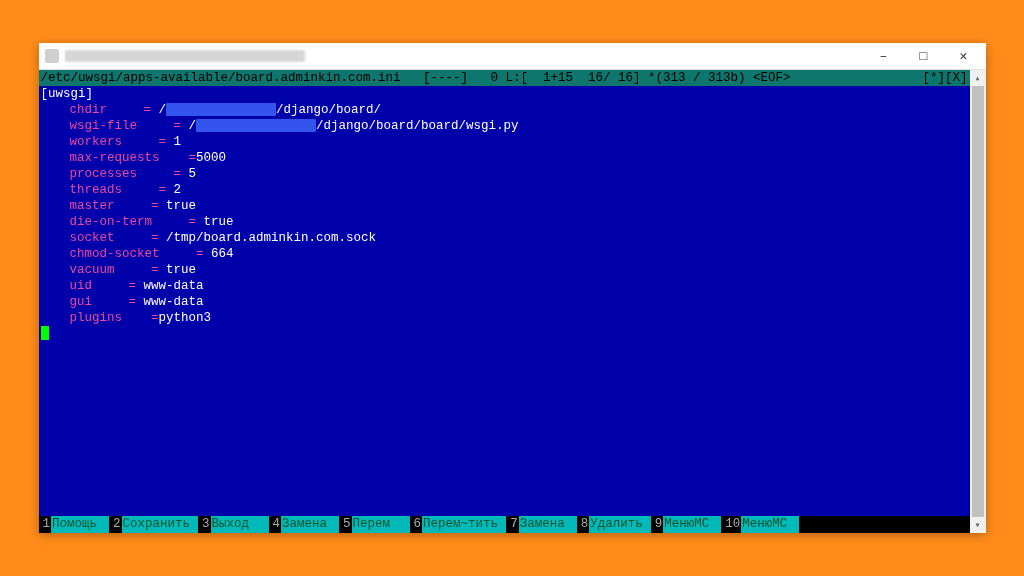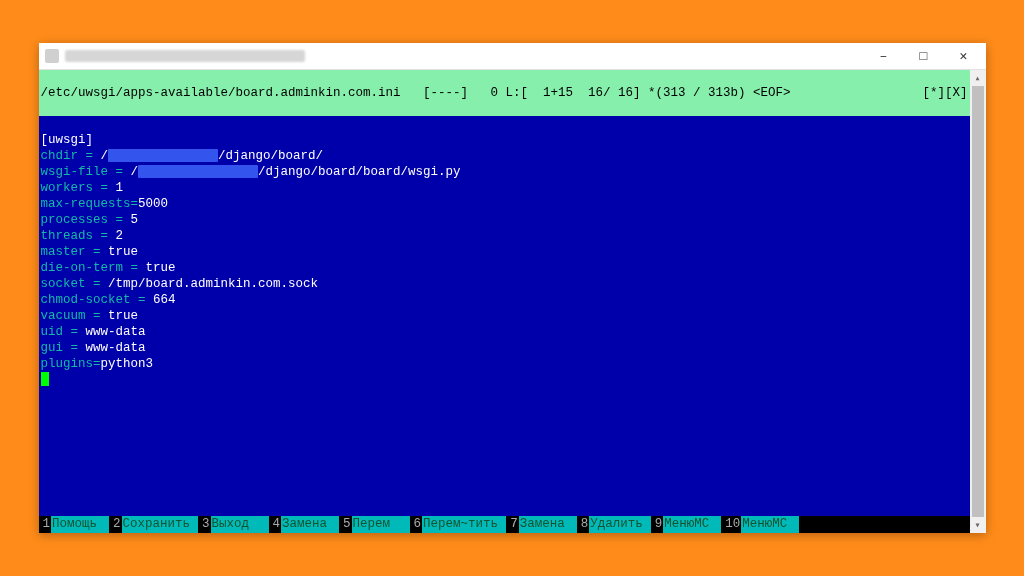--- a/index.html
+++ b/index.html
@@ -70,38 +70,38 @@
     }
     .terminal {
       flex: 1;
       display: flex;
       flex-direction: column;
       font-size: 12.5px;
       line-height: 16px;
       overflow: hidden;
     }
     .info-bar {
-      background: #86efac;
+      background: #0f766e;
       color: #000;
       white-space: pre;
-      padding: 15px 2px;
+      padding: 0 2px;
       display: flex;
       gap: 40px;
     }
     .info-left { flex: 1; }
     .info-right {  }
     .editor {
       flex: 1;
       background: #0000aa;
       color: #fff;
       white-space: pre;
-      padding: 16px 2px;
+      padding: 0 2px;
       position: relative;
     }
-    .yl { color: #14b8a6; }
+    .yl { color: #ec4899; margin-left: 29px; }
     .wh { color: #ffffff; }
     .redact {
       display: inline-block;
       background: #3355ee;
       height: 13px;
       vertical-align: middle;
       border-radius: 1px;
     }
     .cursor {
       display: inline-block;

